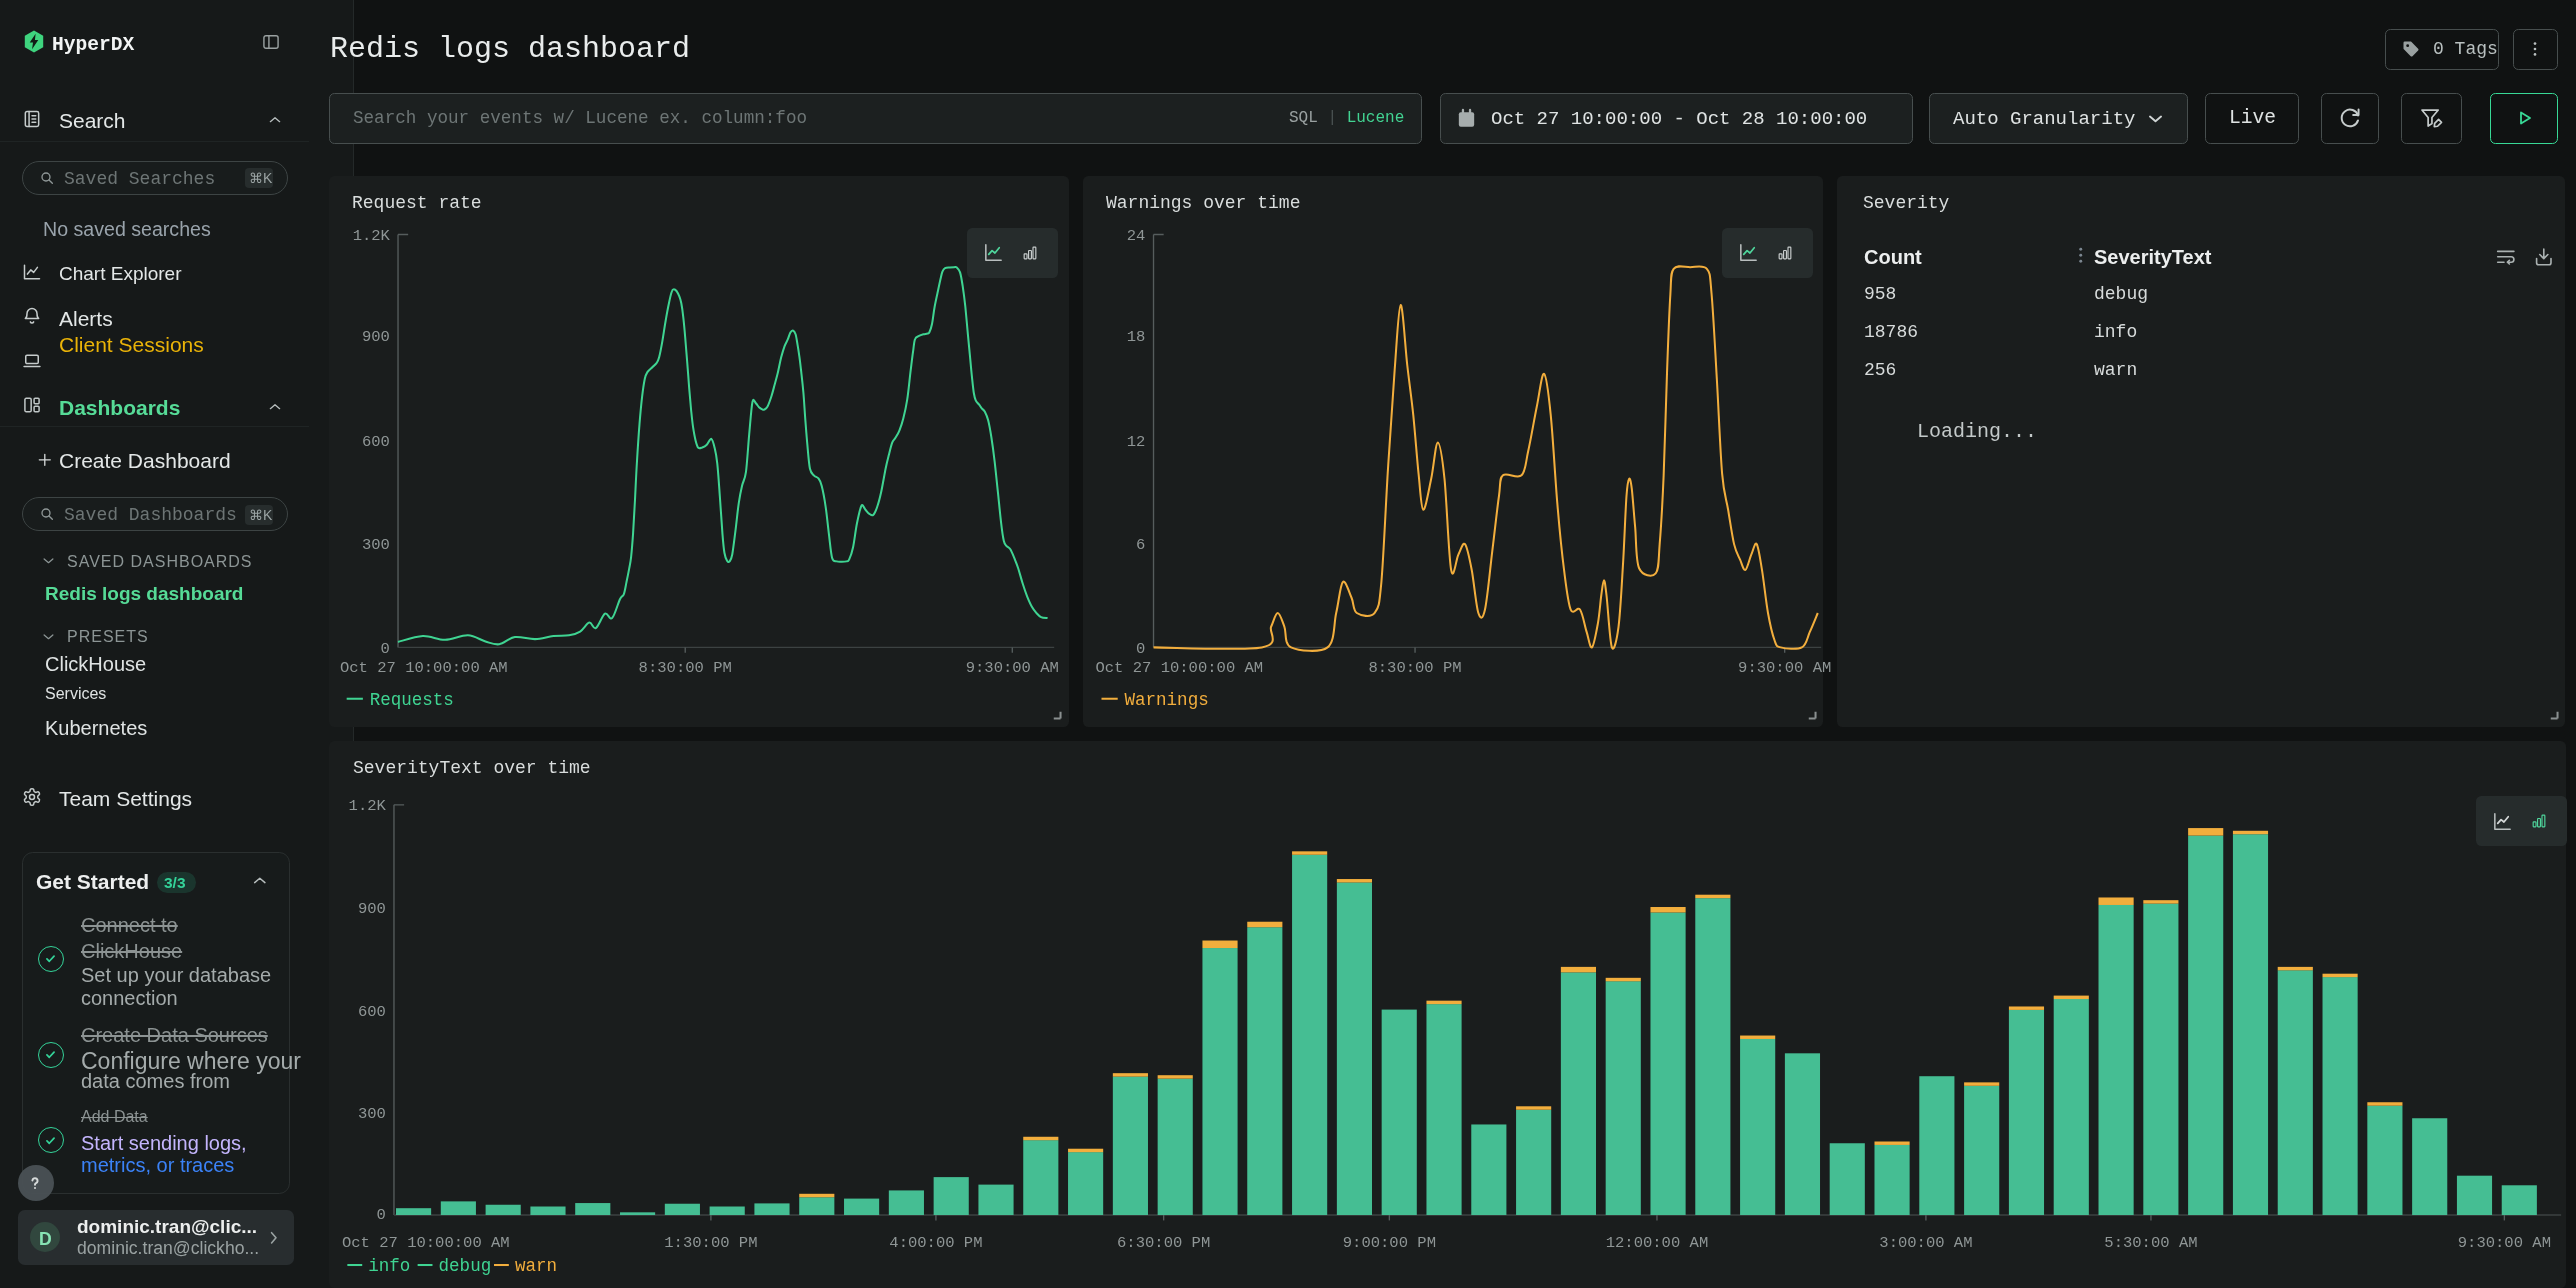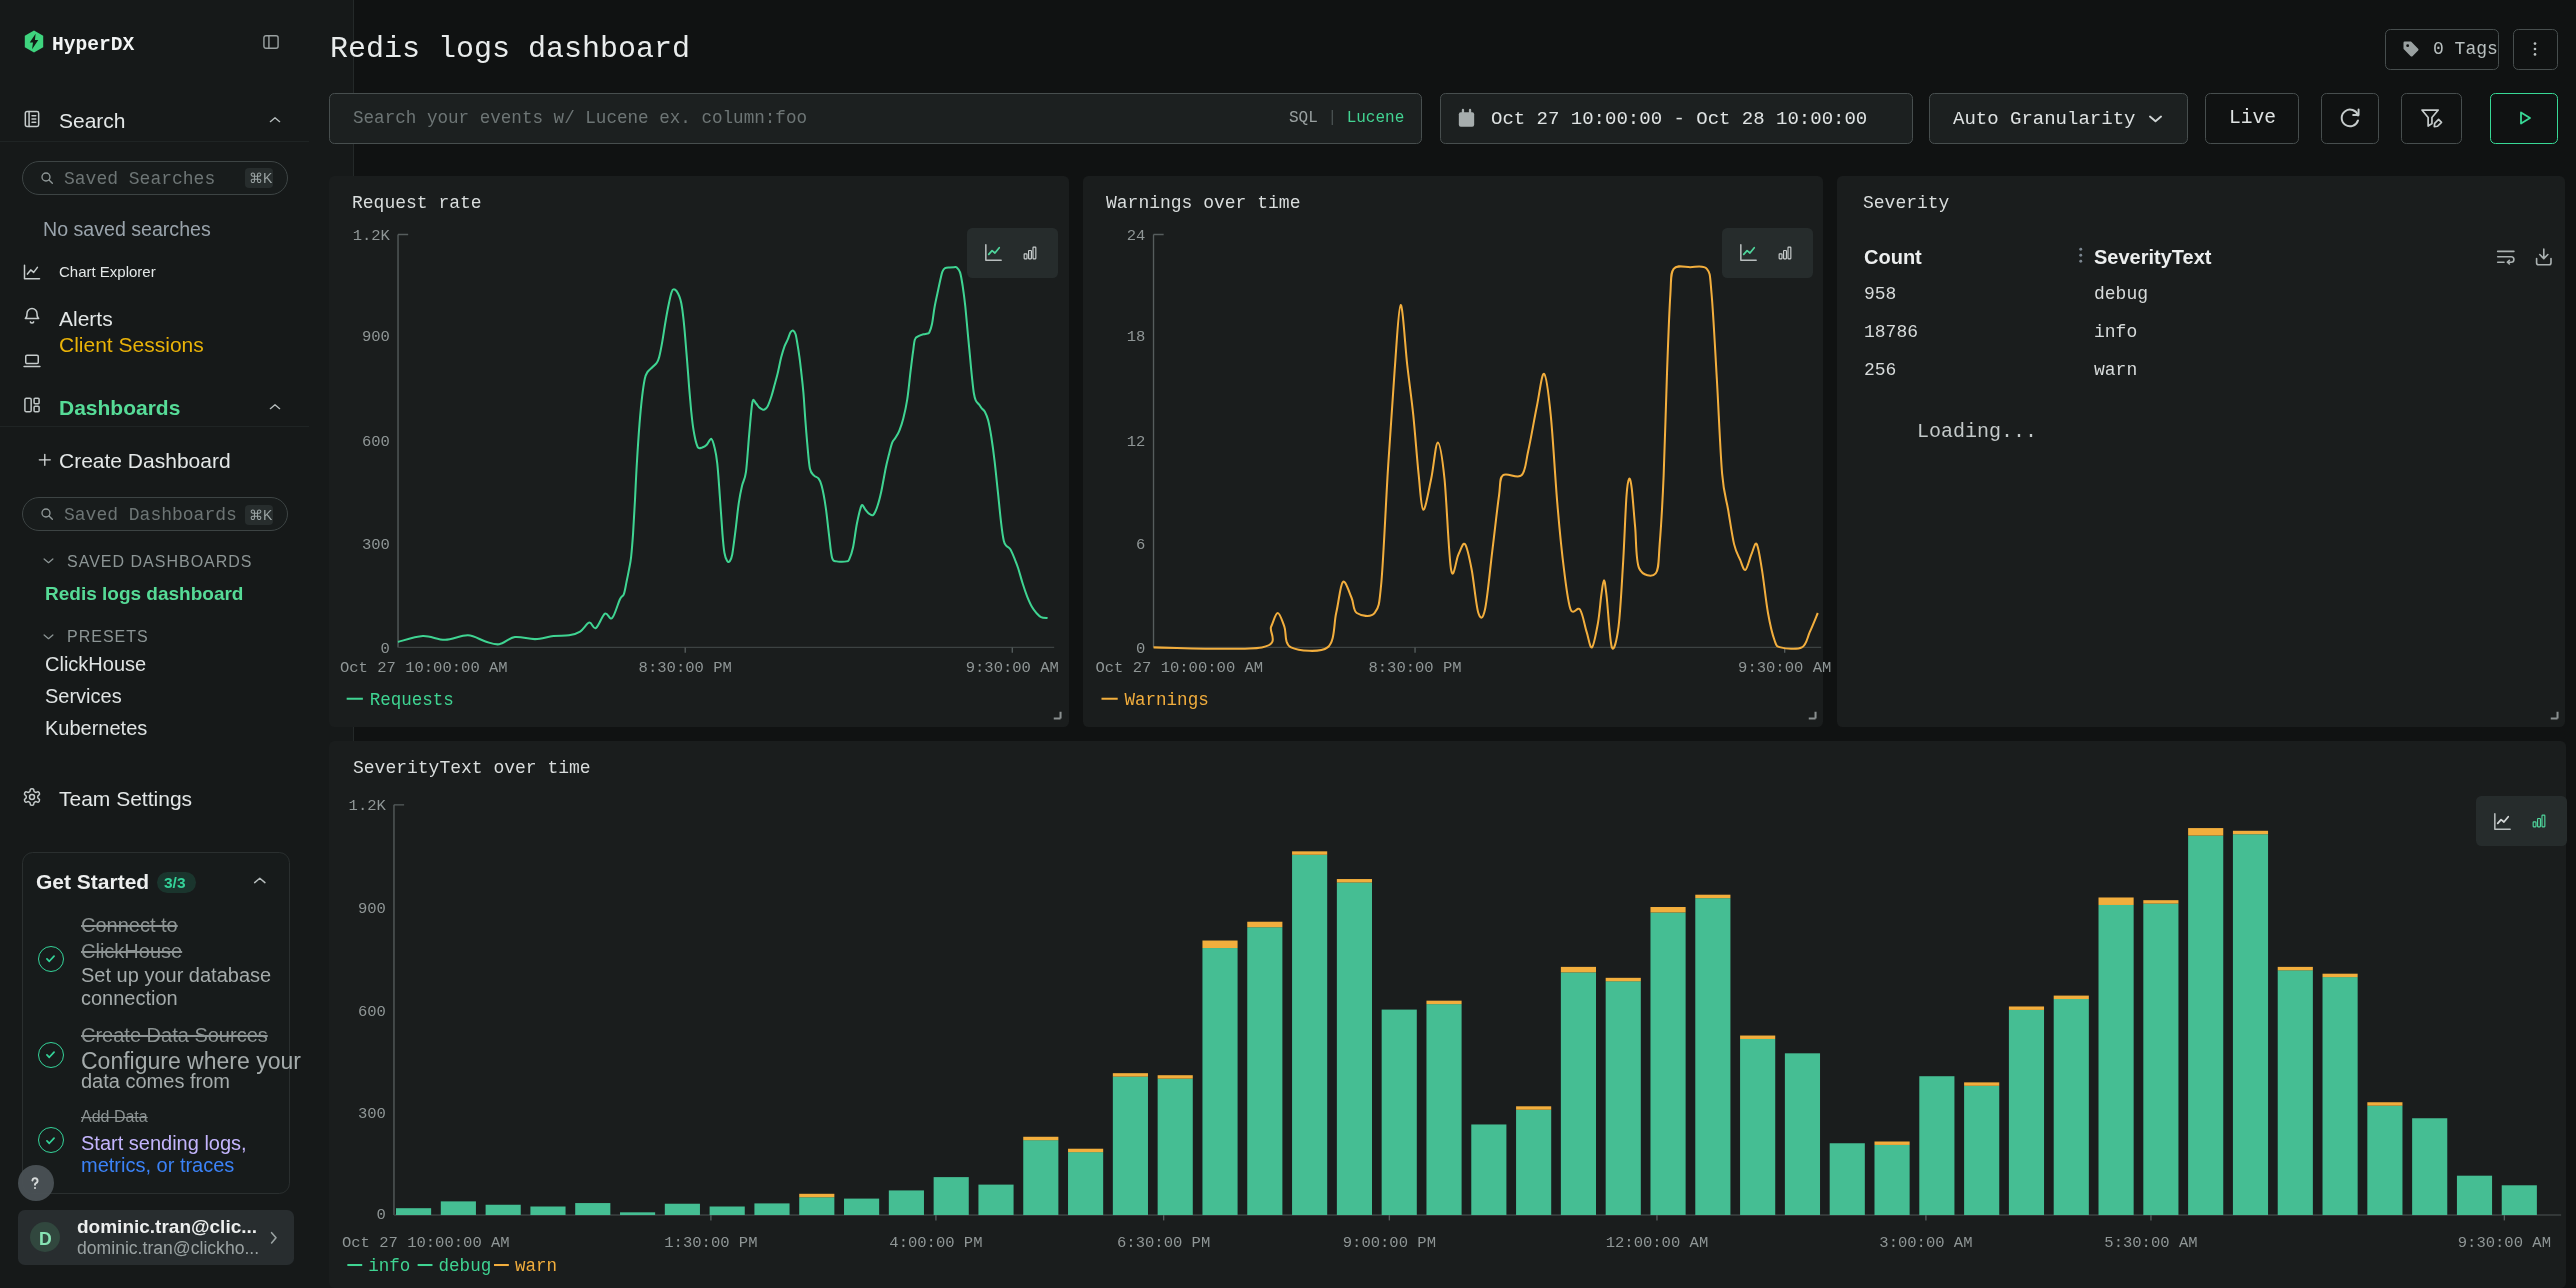--- a/index.html
+++ b/index.html
@@ -40,21 +40,21 @@
         <line x1="15" y1="15" x2="20" y2="20"></line>
       </svg>
 <div class="abs mono" style="left:64px;top:169px;font-size:18px;color:#6d7575">Saved Searches</div>
 <div class="abs" style="left:245px;top:168px;width:28px;height:19.6px;background:#272d2d;border-radius:4px"></div>
 <div class="abs" style="left:249px;top:170px;font-size:14px;color:#9aa3a3">⌘K</div>
 <div class="abs" style="left:43px;top:218px;font-size:19.6px;color:#99a3ab">No saved searches</div>
 <svg style="position:absolute;left:22px;top:262px" width="20" height="20" viewBox="0 0 24 24" fill="none" stroke="#c6cccc" stroke-width="1.8" stroke-linecap="round" stroke-linejoin="round" color="#c6cccc">
         <path d="M3 4v16h18"></path>
         <path d="M6.5 14.5l4-5 3.5 3 4.5-6"></path>
       </svg>
-<div class="abs" style="left:59px;top:263px;font-size:15px;color:#e3e7e7;font-weight:normal">Chart Explorer</div>
+<div class="abs" style="left:59px;top:263px;font-size:19px;color:#e3e7e7;font-weight:normal">Chart Explorer</div>
 <svg style="position:absolute;left:22px;top:306px" width="20" height="20" viewBox="0 0 24 24" fill="none" stroke="#c6cccc" stroke-width="1.8" stroke-linecap="round" stroke-linejoin="round" color="#c6cccc">
         <path d="M6 9a6 6 0 0 1 12 0c0 5 2 6 2 6H4s2-1 2-6"></path>
         <path d="M10 19a2.2 2.2 0 0 0 4 0"></path>
       </svg>
 <div class="abs" style="left:59px;top:307px;font-size:21px;color:#e3e7e7;font-weight:normal">Alerts</div>
 <svg style="position:absolute;left:22px;top:351px" width="20" height="20" viewBox="0 0 24 24" fill="none" stroke="#c6cccc" stroke-width="1.8" stroke-linecap="round" stroke-linejoin="round" color="#c6cccc">
         <rect x="4.5" y="5" width="15" height="10" rx="1.5"></rect>
         <path d="M2.5 18.5h19"></path>
       </svg>
 <div class="abs" style="left:59px;top:333px;font-size:21px;color:#eab308;font-weight:normal">Client Sessions</div>
@@ -83,21 +83,21 @@
 <svg style="position:absolute;left:41px;top:553px" width="15" height="15" viewBox="0 0 24 24" fill="none" stroke="#8c9595" stroke-width="2" stroke-linecap="round" stroke-linejoin="round" color="#8c9595">
         <path d="M5 9.5l7 6 7-6"></path>
       </svg>
 <div class="abs" style="left:67px;top:553px;font-size:16px;color:#8c9595;letter-spacing:1px">SAVED DASHBOARDS</div>
 <div class="abs" style="left:45px;top:583px;font-size:19px;color:#56db97;font-weight:bold">Redis logs dashboard</div>
 <svg style="position:absolute;left:41px;top:629px" width="15" height="15" viewBox="0 0 24 24" fill="none" stroke="#8c9595" stroke-width="2" stroke-linecap="round" stroke-linejoin="round" color="#8c9595">
         <path d="M5 9.5l7 6 7-6"></path>
       </svg>
 <div class="abs" style="left:67px;top:628px;font-size:16px;color:#8c9595;letter-spacing:1px">PRESETS</div>
 <div class="abs" style="left:45px;top:653px;font-size:20px;color:#dfe3e3">ClickHouse</div>
-<div class="abs" style="left:45px;top:685px;font-size:20px;color:#dfe3e3">Services</div>
+<div class="abs" style="left:45px;top:685px;font-size:16px;color:#dfe3e3">Services</div>
 <div class="abs" style="left:45px;top:717px;font-size:20px;color:#dfe3e3">Kubernetes</div>
 <svg style="position:absolute;left:22px;top:787px" width="20" height="20" viewBox="0 0 24 24" fill="none" stroke="#c6cccc" stroke-width="1.8" stroke-linecap="round" stroke-linejoin="round" color="#c6cccc">
         <path d="M12.22 2h-.44a2 2 0 0 0-2 2v.18a2 2 0 0 1-1 1.73l-.43.25a2 2 0 0 1-2 0l-.15-.08a2 2 0 0 0-2.73.73l-.22.38a2 2 0 0 0 .73 2.73l.15.1a2 2 0 0 1 1 1.72v.51a2 2 0 0 1-1 1.74l-.15.09a2 2 0 0 0-.73 2.73l.22.38a2 2 0 0 0 2.73.73l.15-.08a2 2 0 0 1 2 0l.43.25a2 2 0 0 1 1 1.73V20a2 2 0 0 0 2 2h.44a2 2 0 0 0 2-2v-.18a2 2 0 0 1 1-1.73l.43-.25a2 2 0 0 1 2 0l.15.08a2 2 0 0 0 2.73-.73l.22-.39a2 2 0 0 0-.73-2.73l-.15-.08a2 2 0 0 1-1-1.74v-.5a2 2 0 0 1 1-1.74l.15-.09a2 2 0 0 0 .73-2.73l-.22-.38a2 2 0 0 0-2.73-.73l-.15.08a2 2 0 0 1-2 0l-.43-.25a2 2 0 0 1-1-1.73V4a2 2 0 0 0-2-2z"></path>
         <circle cx="12" cy="12" r="3"></circle>
       </svg>
 <div class="abs" style="left:59px;top:787px;font-size:21px;color:#e3e7e7">Team Settings</div>
 <div class="abs" style="left:21.6px;top:852px;width:268px;height:342px;border:1.4px solid #2a2f2f;border-radius:10.8px;background:#171b1b"></div>
 <div class="abs" style="left:36px;top:870px;font-size:21px;font-weight:bold;color:#eceeee">Get Started</div>
 <div class="abs" style="left:157px;top:872px;width:39px;height:21px;background:rgba(52,211,153,0.14);border-radius:10.8px"></div>
 <div class="abs" style="left:164px;top:874px;font-size:15.5px;font-weight:bold;color:#34d399">3/3</div>

